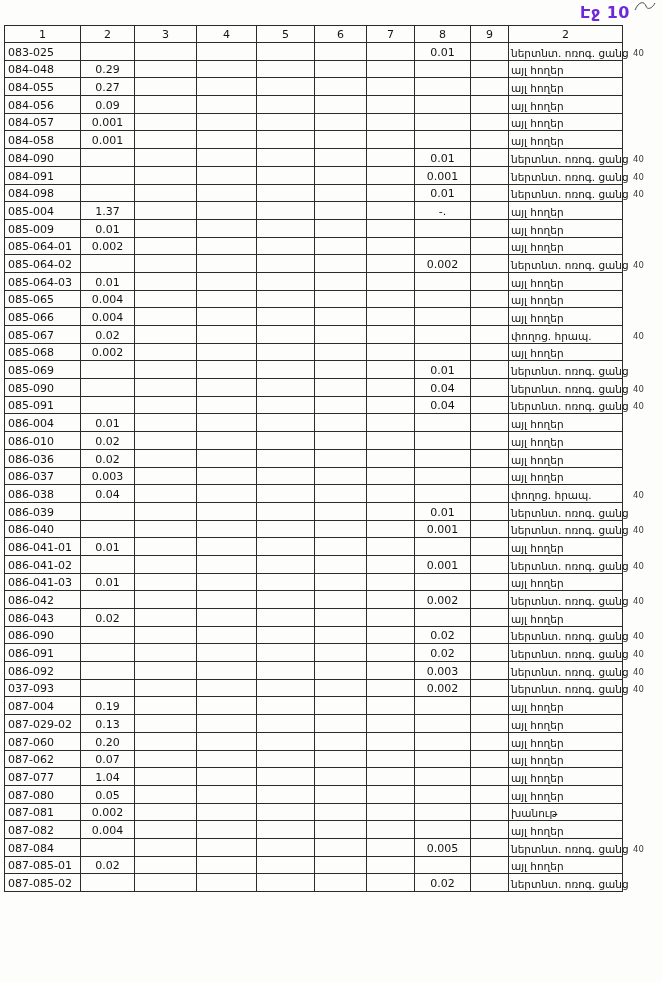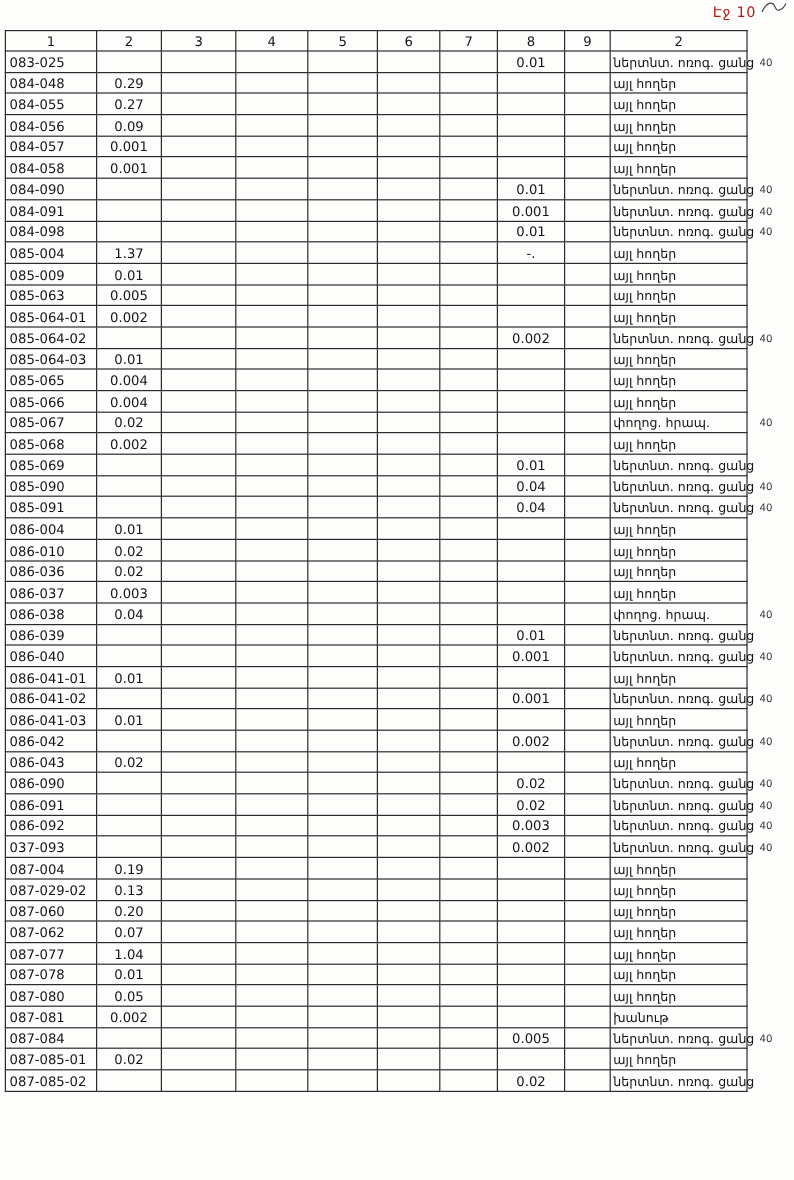--- a/index.html
+++ b/index.html
@@ -8,24 +8,24 @@
     position: relative;
     background: #fdfdfc;
     font-family: "DejaVu Sans", "Liberation Sans", sans-serif;
     color: #141414;
     overflow: hidden;
   }
   .page-num {
     position: absolute;
     top: 3px;
     right: 32px;
-    font-size: 12px;
-    font-weight: 400;
+    font-size: 16px;
+    font-weight: 700;
     letter-spacing: 0.5px;
-    color: #b91c1c;
+    color: #6d28d9;
   }
   .pen-mark {
     position: absolute;
     top: 0px;
     right: 6px;
     width: 22px;
     height: 12px;
   }
   .doc-table {
     position: absolute;
@@ -279,35 +279,20 @@
     <td class="c6"></td>
     <td class="c7"></td>
     <td class="c8"></td>
     <td class="c9"></td>
     <td class="c10">
       <span class="lt">այլ հողեր</span>
       <span class="mark"></span>
     </td>
   </tr>
 
-  <tr>
-    <td class="c1">085-063</td>
-    <td class="c2">0.005</td>
-    <td class="c3"></td>
-    <td class="c4"></td>
-    <td class="c5"></td>
-    <td class="c6"></td>
-    <td class="c7"></td>
-    <td class="c8"></td>
-    <td class="c9"></td>
-    <td class="c10">
-      <span class="lt">այլ հողեր</span>
-      <span class="mark"></span>
-    </td>
-  </tr>
 
   <tr>
     <td class="c1">085-064-01</td>
     <td class="c2">0.002</td>
     <td class="c3"></td>
     <td class="c4"></td>
     <td class="c5"></td>
     <td class="c6"></td>
     <td class="c7"></td>
     <td class="c8"></td>
@@ -792,35 +777,20 @@
     <td class="c6"></td>
     <td class="c7"></td>
     <td class="c8"></td>
     <td class="c9"></td>
     <td class="c10">
       <span class="lt">այլ հողեր</span>
       <span class="mark"></span>
     </td>
   </tr>
 
-  <tr>
-    <td class="c1">087-078</td>
-    <td class="c2">0.01</td>
-    <td class="c3"></td>
-    <td class="c4"></td>
-    <td class="c5"></td>
-    <td class="c6"></td>
-    <td class="c7"></td>
-    <td class="c8"></td>
-    <td class="c9"></td>
-    <td class="c10">
-      <span class="lt">այլ հողեր</span>
-      <span class="mark"></span>
-    </td>
-  </tr>
 
 
   <tr>
     <td class="c1">087-080</td>
     <td class="c2">0.05</td>
     <td class="c3"></td>
     <td class="c4"></td>
     <td class="c5"></td>
     <td class="c6"></td>
     <td class="c7"></td>
@@ -841,20 +811,35 @@
     <td class="c6"></td>
     <td class="c7"></td>
     <td class="c8"></td>
     <td class="c9"></td>
     <td class="c10">
       <span class="lt">խանութ</span>
       <span class="mark"></span>
     </td>
   </tr>
 
+  <tr>
+    <td class="c1">087-082</td>
+    <td class="c2">0.004</td>
+    <td class="c3"></td>
+    <td class="c4"></td>
+    <td class="c5"></td>
+    <td class="c6"></td>
+    <td class="c7"></td>
+    <td class="c8"></td>
+    <td class="c9"></td>
+    <td class="c10">
+      <span class="lt">այլ հողեր</span>
+      <span class="mark"></span>
+    </td>
+  </tr>
 
   <tr>
     <td class="c1">087-084</td>
     <td class="c2"></td>
     <td class="c3"></td>
     <td class="c4"></td>
     <td class="c5"></td>
     <td class="c6"></td>
     <td class="c7"></td>
     <td class="c8">0.005</td>

